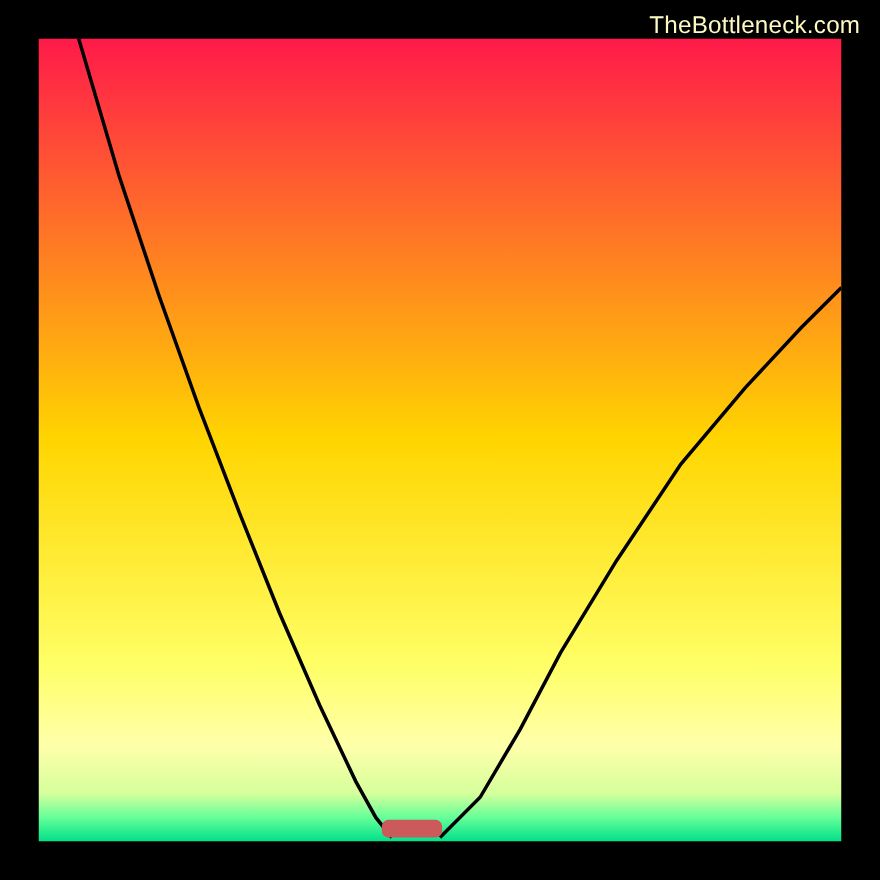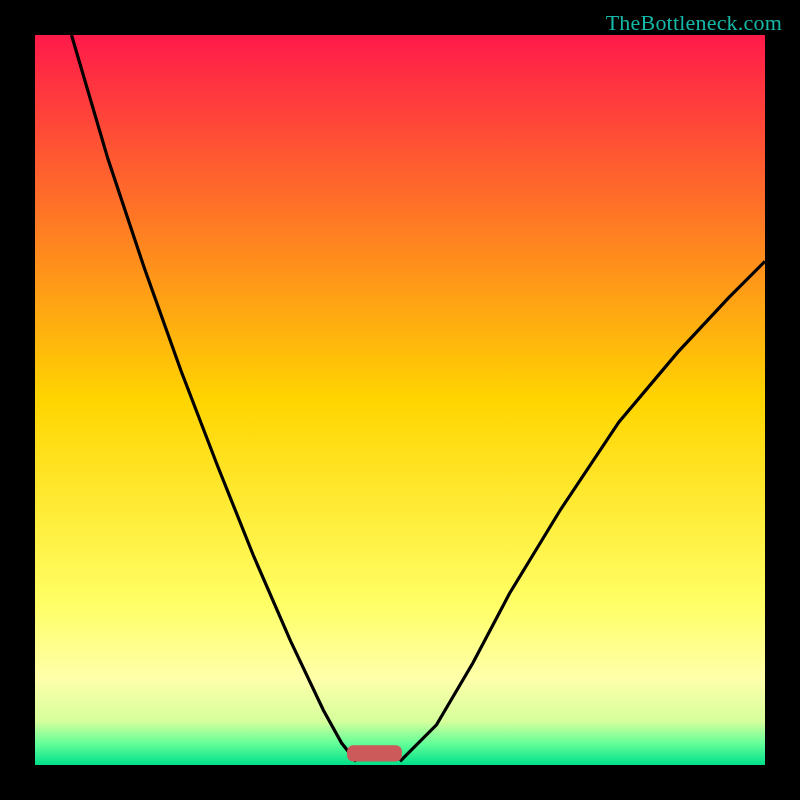--- a/index.html
+++ b/index.html
@@ -8,26 +8,25 @@
     width: 800px;
     height: 800px;
     background: #000;
     position: relative;
     font-family: Arial, sans-serif;
   }
   .watermark {
     position: absolute;
     top: 10px;
     right: 18px;
-    color: #14b8a6;
+    color: #fef9c3;
     font-size: 22px;
     font-weight: 500;
     z-index: 10;
     letter-spacing: 0.2px;
-    font-family: Liberation Serif, serif;
   }
   .chart-area {
     position: absolute;
     left: 35px;
     top: 35px;
     width: 730px;
     height: 730px;
   }
   svg {
     display: block;

